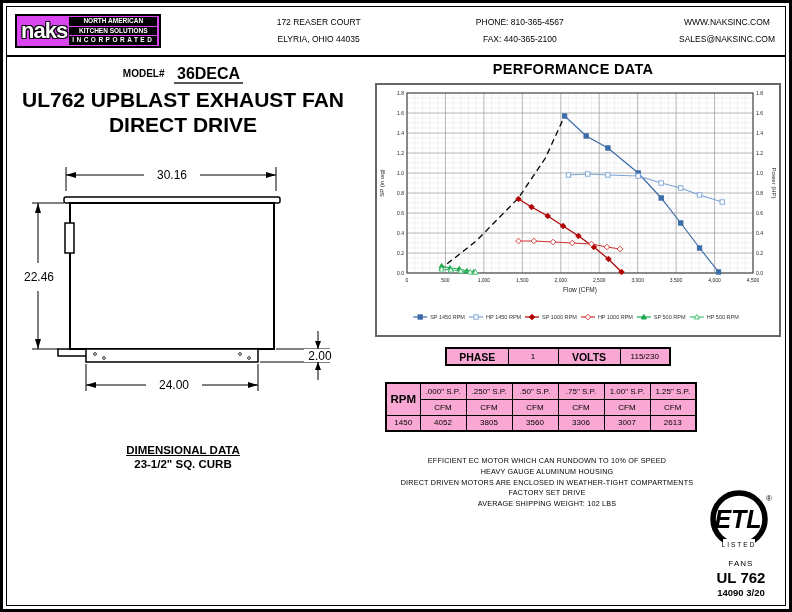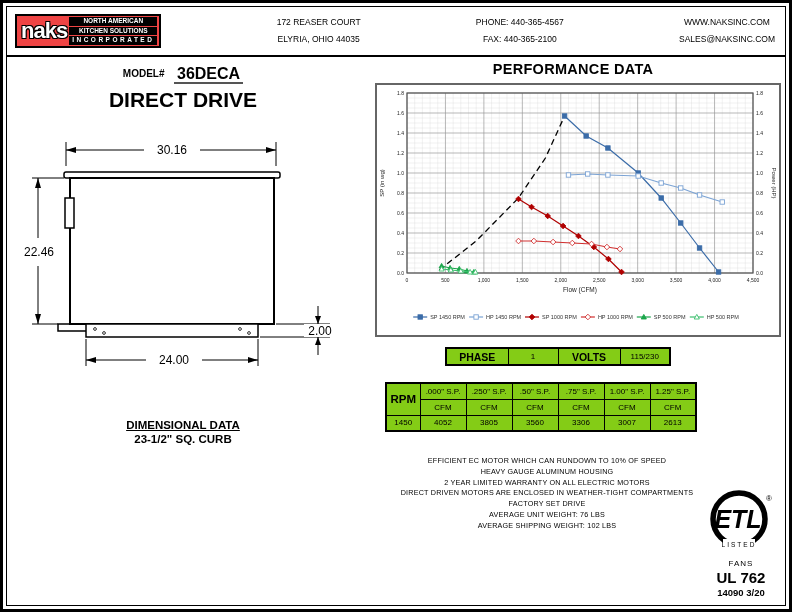--- a/index.html
+++ b/index.html
@@ -4,21 +4,21 @@
 <style>
   html,body{margin:0;padding:0;background:#e8e8e8;}
   *{box-sizing:border-box;}
   .page{width:792px;height:612px;background:#fff;border:3px solid #000;padding:3px;position:relative;
         font-family:"Liberation Sans",sans-serif;color:#000;}
   .inner{border:1px solid #000;width:100%;height:100%;position:relative;overflow:hidden;background:#fff;}
 
   
   .hdr{display:flex;align-items:center;justify-content:space-between;padding:4px 10px 4px 8px;
        border-bottom:2px solid #000;height:50px;}
-  .logo{border:2px solid #000;display:flex;align-items:center;padding:1px 2px;background:#ef4444;flex:0 0 auto;}
+  .logo{border:2px solid #000;display:flex;align-items:center;padding:1px 2px;background:#d946ef;flex:0 0 auto;}
   .logo-naks{font-size:22px;font-weight:bold;letter-spacing:-1px;color:#fff;line-height:1;
              text-shadow:-1px -1px 0 #000,1px -1px 0 #000,-1px 1px 0 #000,1px 1px 0 #000;padding:0 2px;}
   .logo-bars{display:flex;flex-direction:column;gap:1px;}
   .bar{background:#000;color:#fff;font-size:6.5px;font-weight:bold;padding:0 3px;text-align:center;white-space:nowrap;line-height:1.35;}
   .bar-inc{letter-spacing:2.5px;}
   .hcol{font-size:8.5px;line-height:2.0;text-align:center;white-space:nowrap;}
 
   
   .main{display:flex;}
   .leftcol{width:352px;flex:0 0 auto;}
@@ -31,21 +31,21 @@
 
   .drawing{display:block;margin:16px auto 0 auto;}
   .dim-block{text-align:center;margin-top:30px;}
   .dim-head{font-size:11.5px;font-weight:bold;text-decoration:underline;margin-top:41px;}
   .dim-sub{font-size:11.5px;font-weight:bold;margin-top:2px;}
 
   .perf-title{font-size:14.5px;font-weight:bold;text-align:center;margin-top:4px;letter-spacing:0.3px;}
   .chartbox{width:406px;margin:6px 0 0 16px;border:2px solid #666;background:#fff;}
   svg text{font-family:"Liberation Sans",sans-serif;}
 
-  table{border-collapse:collapse;background:#84cc16;}
+  table{border-collapse:collapse;background:#f9a8d4;}
   .elec{margin:10px 0 0 86px;border:2px solid #000;}
   .elec td{border:1px solid #000;height:17px;text-align:center;}
   .elec td.h{font-size:10.5px;font-weight:bold;width:62px;}
   .elec td.v{font-size:8px;width:50px;}
 
   .rpm{margin:16px 0 0 26px;border:2px solid #000;}
   .rpm td{border:1px solid #000;text-align:center;font-size:8px;height:16px;}
   .rpm td.rpmhead{font-size:11.5px;font-weight:bold;width:34px;}
   .rpm td.sph{width:46px;font-size:8px;}
 
@@ -71,37 +71,38 @@
           <div class="bar">NORTH AMERICAN</div>
           <div class="bar">KITCHEN SOLUTIONS</div>
           <div class="bar bar-inc">INCORPORATED</div>
         </div>
       </div>
       <div class="hcol">
         <div>172 REASER COURT</div>
         <div>ELYRIA, OHIO 44035</div>
       </div>
       <div class="hcol">
-        <div>PHONE: 440-365-4567</div>
+        <div>PHONE: 810-365-4567</div>
         <div>FAX: 440-365-2100</div>
       </div>
       <div class="hcol">
         <div>WWW.NAKSINC.COM</div>
         <div>SALES@NAKSINC.COM</div>
       </div>
     </div>
 
     <div class="main">
 
       <div class="leftcol">
         <div class="model-line">
           <span class="model-label">MODEL#</span>
           <span class="model-value">36DECA</span>
         </div>
         <div class="fan-title">
+          <div>UL762 UPBLAST EXHAUST FAN</div>
           <div>DIRECT DRIVE</div>
         </div>
 
         <svg class="drawing" width="330" height="250" viewBox="0 0 330 250">
 
           <line x1="48" y1="14" x2="48" y2="38" stroke="#000" stroke-width="1"></line>
           <line x1="258" y1="14" x2="258" y2="38" stroke="#000" stroke-width="1"></line>
           <line x1="48" y1="22" x2="126" y2="22" stroke="#000" stroke-width="1"></line>
           <line x1="182" y1="22" x2="258" y2="22" stroke="#000" stroke-width="1"></line>
           <polygon points="48,22 58,19 58,25" fill="#000"></polygon>
@@ -400,24 +401,22 @@
             <td>3306</td>
             <td>3007</td>
             <td>2613</td>
           </tr>
         </tbody>
           </table>
 
         <div class="features">
           <div class="feat-line">EFFICIENT EC MOTOR WHICH CAN RUNDOWN TO 10% OF SPEED</div>
           <div class="feat-line">HEAVY GAUGE ALUMINUM HOUSING</div>
-          <div class="feat-line">2 YEAR LIMITED WARRANTY ON ALL ELECTRIC MOTORS</div>
           <div class="feat-line">DIRECT DRIVEN MOTORS ARE ENCLOSED IN WEATHER-TIGHT COMPARTMENTS</div>
           <div class="feat-line">FACTORY SET DRIVE</div>
-          <div class="feat-line">AVERAGE UNIT WEIGHT: 76 LBS</div>
           <div class="feat-line">AVERAGE SHIPPING WEIGHT: 102 LBS</div>
         </div>
       </div>
     </div>
 
     <div class="etl">
       <svg width="72" height="64" viewBox="0 0 72 64">
         <circle cx="34" cy="30" r="26" fill="#fff" stroke="#000" stroke-width="5.5"></circle>
         <text x="33" y="39" font-size="25" font-weight="bold" font-style="italic" text-anchor="middle">ETL</text>
         <text x="64" y="12" font-size="8" text-anchor="middle">®</text>

